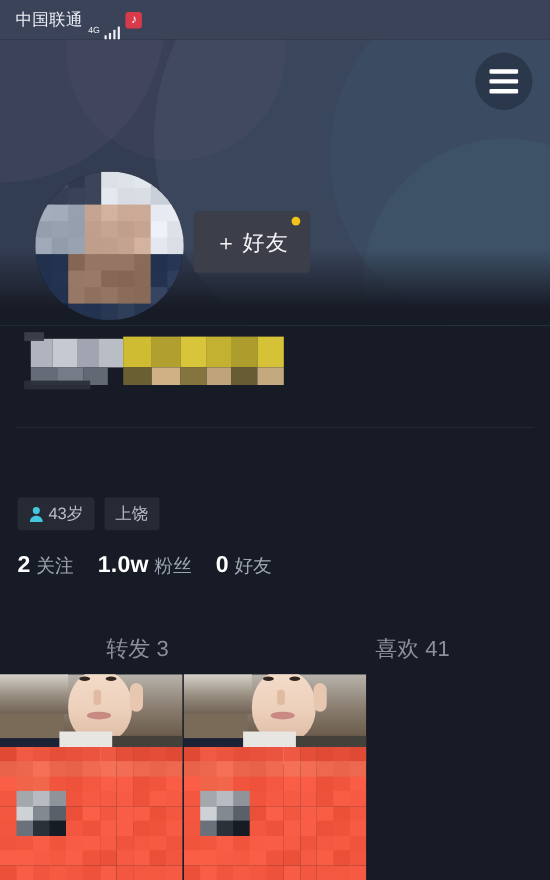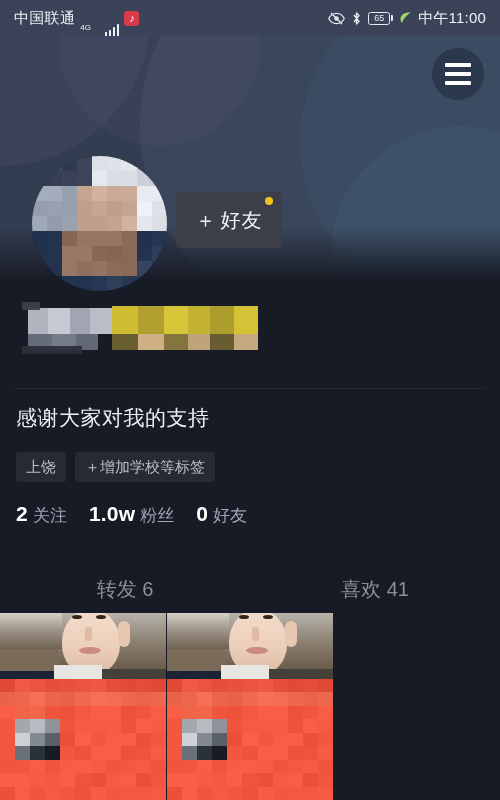--- a/index.html
+++ b/index.html
@@ -14,21 +14,21 @@
   
   .statusbar{
     position:absolute; top:0; left:0; width:500px; height:36px;
     display:flex; align-items:center; justify-content:space-between;
     padding:0 14px; color:#e8eaf0; font-size:15px;
     background:#3a4357;
   }
   .sb-left{ display:flex; align-items:center; gap:5px; }
   .sb-right{ display:flex; align-items:center; gap:6px; }
   .carrier{ font-size:15px; letter-spacing:.3px; color:#eef0f5; }
-  .net-wrap{ display:flex; align-items:flex-end; gap:13px;margin-top:24px; }
+  .net-wrap{ display:flex; align-items:flex-end; gap:3px;margin-top:24px; }
   .net-label{ font-size:8px; line-height:8px; color:#eef0f5; margin-right:1px; align-self:flex-start;}
   .bars{ display:flex; align-items:flex-end; gap:1.5px; height:12px; }
   .bars i{ display:block; width:2.5px; background:#eef0f5; border-radius:.5px;}
   .bars i:nth-child(1){height:4px}
   .bars i:nth-child(2){height:6.5px}
   .bars i:nth-child(3){height:9px}
   .bars i:nth-child(4){height:12px}
   .dy-icon{
     width:15px;height:15px;border-radius:3px;background:#d93a4a;
     display:flex;align-items:center;justify-content:center;
@@ -175,44 +175,20 @@
       <span class="net-wrap">
         <span class="net-label">4G</span>
         <span class="bars">
             <i></i>
             <i></i>
             <i></i>
             <i></i>
           </span>
       </span>
       <span class="dy-icon">♪</span>
-    </div>
-    <div class="sb-right">
-      <span class="eye">
-        <svg width="17" height="13" viewBox="0 0 17 13">
-            <path d="M8.5 1.4C4.6 1.4 1.7 4.2 .8 6.5c.9 2.3 3.8 5.1 7.7 5.1s6.8-2.8 7.7-5.1C15.3 4.2 12.4 1.4 8.5 1.4z" fill="none" stroke="#e8eaf0" stroke-width="1.2"></path>
-            <circle cx="8.5" cy="6.5" r="2.2" fill="#e8eaf0"></circle>
-            <path d="M3 1 L14 12" stroke="#e8eaf0" stroke-width="1.2"></path>
-          </svg>
-      </span>
-      <span class="bt">
-        <svg width="11" height="15" viewBox="0 0 11 15">
-            <path d="M3 4 L8 10.5 L5.5 13 V2 L8 4.5 L3 11" fill="none" stroke="#e8eaf0" stroke-width="1.3" stroke-linejoin="round"></path>
-          </svg>
-      </span>
-      <span class="battery">
-        <span class="batt-body">65</span>
-        <span class="batt-cap"></span>
-      </span>
-      <span class="leaf">
-        <svg width="13" height="14" viewBox="0 0 13 14">
-            <path d="M11.5 1.5C6 1 1.5 3.5 1.5 8c0 2.2 1.5 4 1.5 4S4 7 11.5 1.5z" fill="#9fd66b"></path>
-          </svg>
-      </span>
-      <span class="clock">中午11:00</span>
     </div>
   </div>
 
   <div class="banner">
     <div class="blob b1"></div>
     <div class="blob b2"></div>
     <div class="blob b3"></div>
     <div class="blob b4"></div>
     <div class="blob b5"></div>
     <div class="banner-fade"></div>
@@ -335,49 +311,54 @@
       <div class="name-px" style="left:150px;top:34px;width:24px;height:16px;background:#8a7a3f;opacity:.95"></div>
       <div class="name-px" style="left:174px;top:34px;width:22px;height:16px;background:#c8ab7e;opacity:.95"></div>
       <div class="name-px" style="left:196px;top:34px;width:24px;height:16px;background:#6b6033;opacity:.95"></div>
       <div class="name-px" style="left:220px;top:34px;width:24px;height:16px;background:#cdb083;opacity:.95"></div>
       <div class="name-px" style="left:8px;top:2px;width:18px;height:8px;background:#3a3f4a;opacity:.95"></div>
       <div class="name-px" style="left:8px;top:46px;width:60px;height:8px;background:#2a2f39;opacity:.95"></div>
   </div>
 
   <div class="divider"></div>
 
-  <div class="bio">感谢大家对我的支持</div>
 
   <div class="tags">
     <div class="tag">
+      <span class="person-ic">
+        <svg width="14" height="15" viewBox="0 0 14 15">
+            <circle cx="7" cy="4.2" r="3.2" fill="#45c8dd"></circle>
+            <path d="M1.2 14.5c0-3.4 2.6-5.6 5.8-5.6s5.8 2.2 5.8 5.6z" fill="#45c8dd"></path>
+          </svg>
+      </span>
+      <span>43岁</span>
+    </div>
+    <div class="tag">
       <span>上饶</span>
-    </div>
-    <div class="tag">
-      <span>＋增加学校等标签</span>
     </div>
   </div>
 
   <div class="stats">
     <div class="stat">
       <span class="num">2</span>
       <span class="lab">关注</span>
     </div>
     <div class="stat">
       <span class="num">1.0w</span>
       <span class="lab">粉丝</span>
     </div>
     <div class="stat">
       <span class="num">0</span>
       <span class="lab">好友</span>
     </div>
   </div>
 
   <div class="tabs">
     <div class="tab">
-      <span>转发 6</span>
+      <span>转发 3</span>
 
     </div>
     <div class="tab">
       <span>喜欢 41</span>
 
     </div>
   </div>
 
   <div class="grid">
     <div class="cell" id="cell1">

